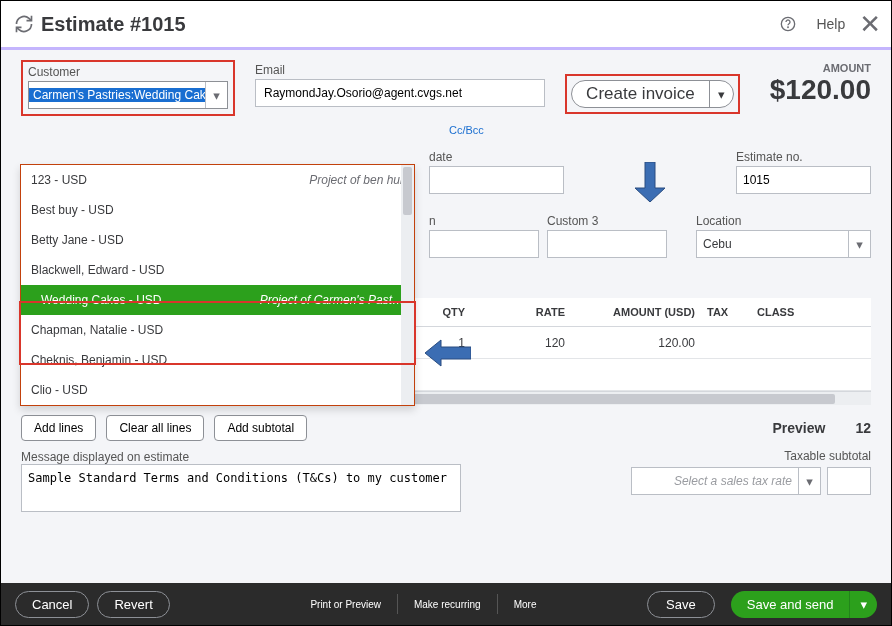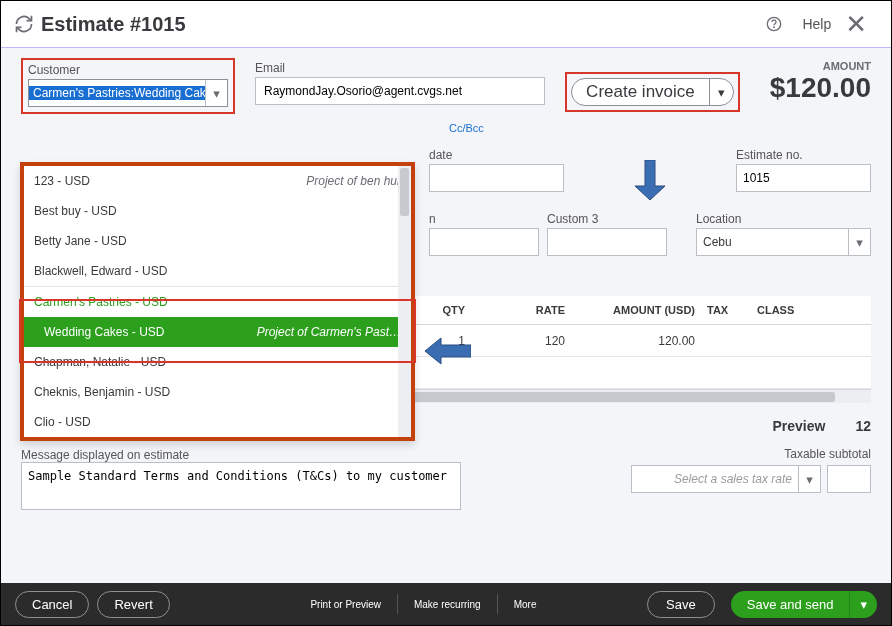--- a/index.html
+++ b/index.html
@@ -10,22 +10,22 @@
     background: #fff;
     width: 892px;
     height: 626px;
     overflow: hidden;
     position: relative;
     border: 1px solid #000;
   }
   .header {
     display: flex;
     align-items: center;
-    padding: 10px 24px 10px 12px;
-    border-bottom: 1px solid #c4b5fd;
+    padding: 10px 10px 10px 12px;
+    border-bottom: 3px solid #c4b5fd;
     background: #fff;
   }
   .header .icon-refresh {
     width: 22px; height: 22px;
     margin-right: 6px;
     display: flex; align-items: center; justify-content: center;
   }
   .header h1 { font-size: 20px; font-weight: 700; flex: 1; }
   .help {
     display: flex; align-items: center; gap: 20px;
@@ -129,21 +129,21 @@
     border: 1px solid #babec5; background: #fff;
   }
   .sel-in span { flex:1; padding:0 6px; font-size:12px; }
 
   
   .dropdown {
     position: absolute;
     left: 19px; top: 114px;
     width: 395px;
     background: #fff;
-    border: 4px solid #c2410c;
+    border: 1px solid #c2410c;
     box-shadow: 0 4px 8px rgba(0,0,0,0.15);
     z-index: 50;
   }
   .dropdown .scroll {
     max-height: 300px; overflow: hidden;
     position: relative;
   }
   .dd-item {
     padding: 8px 10px;
     font-size: 12px;
@@ -362,21 +362,20 @@
 
   <div class="dropdown">
     <div class="scroll" id="dd-scroll">
         <div class="dd-item with-sub">
           <span>123 - USD</span>
           <span class="sub">Project of ben hur</span>
         </div>
         <div class="dd-item"><span>Best buy - USD</span></div>
         <div class="dd-item"><span>Betty Jane - USD</span></div>
         <div class="dd-item"><span>Blackwell, Edward - USD</span></div>
-        <div class="dd-item parent"><span>Carmen's Pastries - USD</span></div>
         <div class="dd-item selected with-sub">
           <span>Wedding Cakes - USD</span>
           <span class="sub">Project of Carmen's Past…</span>
         </div>
         <div class="dd-item"><span>Chapman, Natalie - USD</span></div>
         <div class="dd-item"><span>Cheknis, Benjamin - USD</span></div>
         <div class="dd-item"><span>Clio - USD</span></div>
       </div>
     <div class="dd-scrollbar">
         <div class="thumb"></div>

